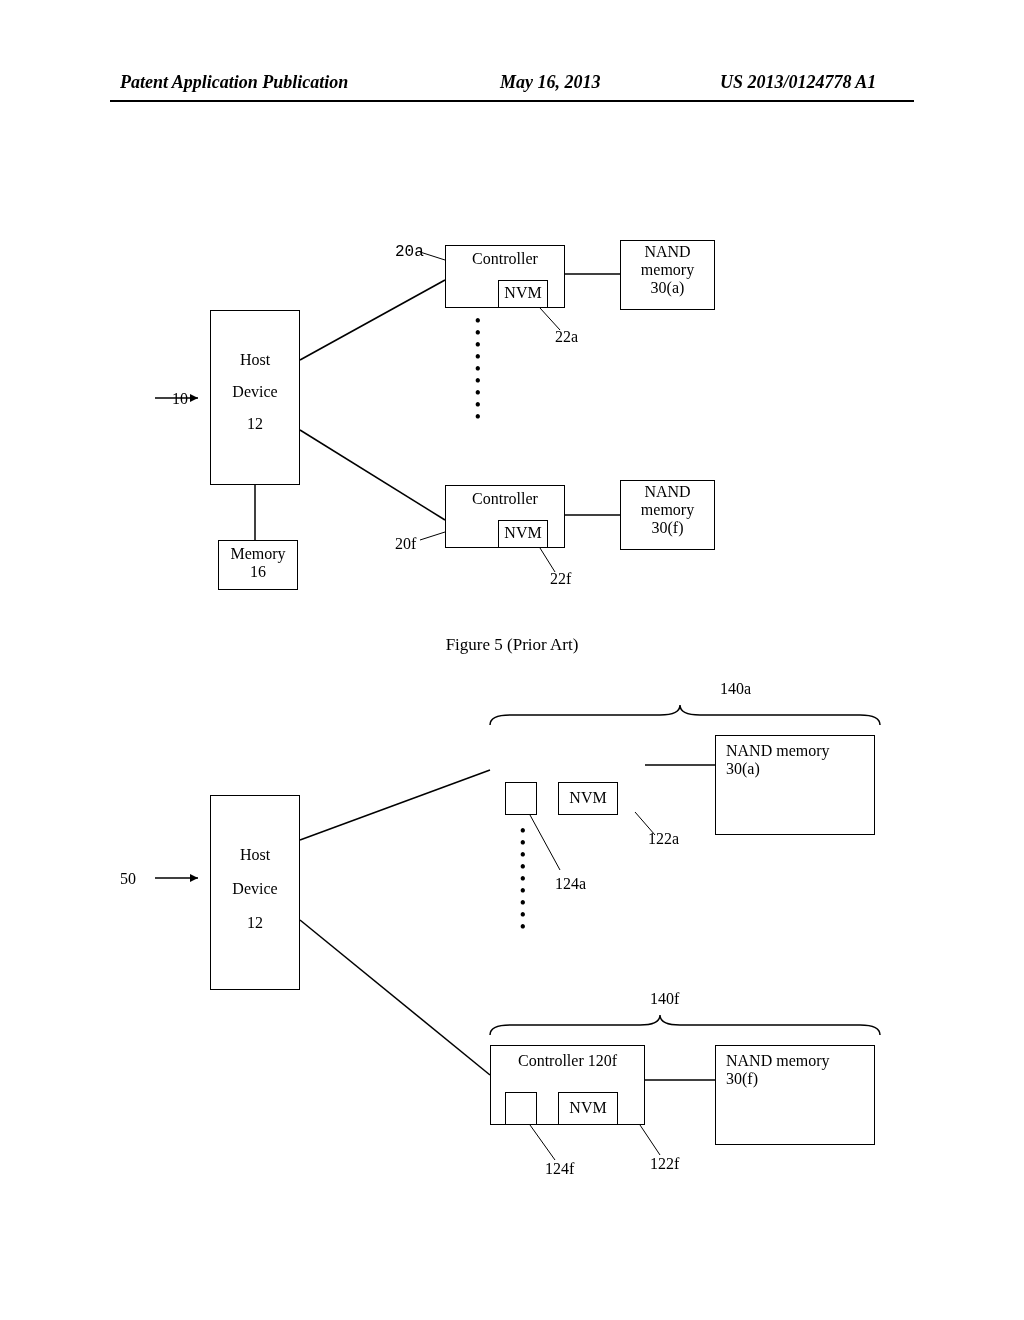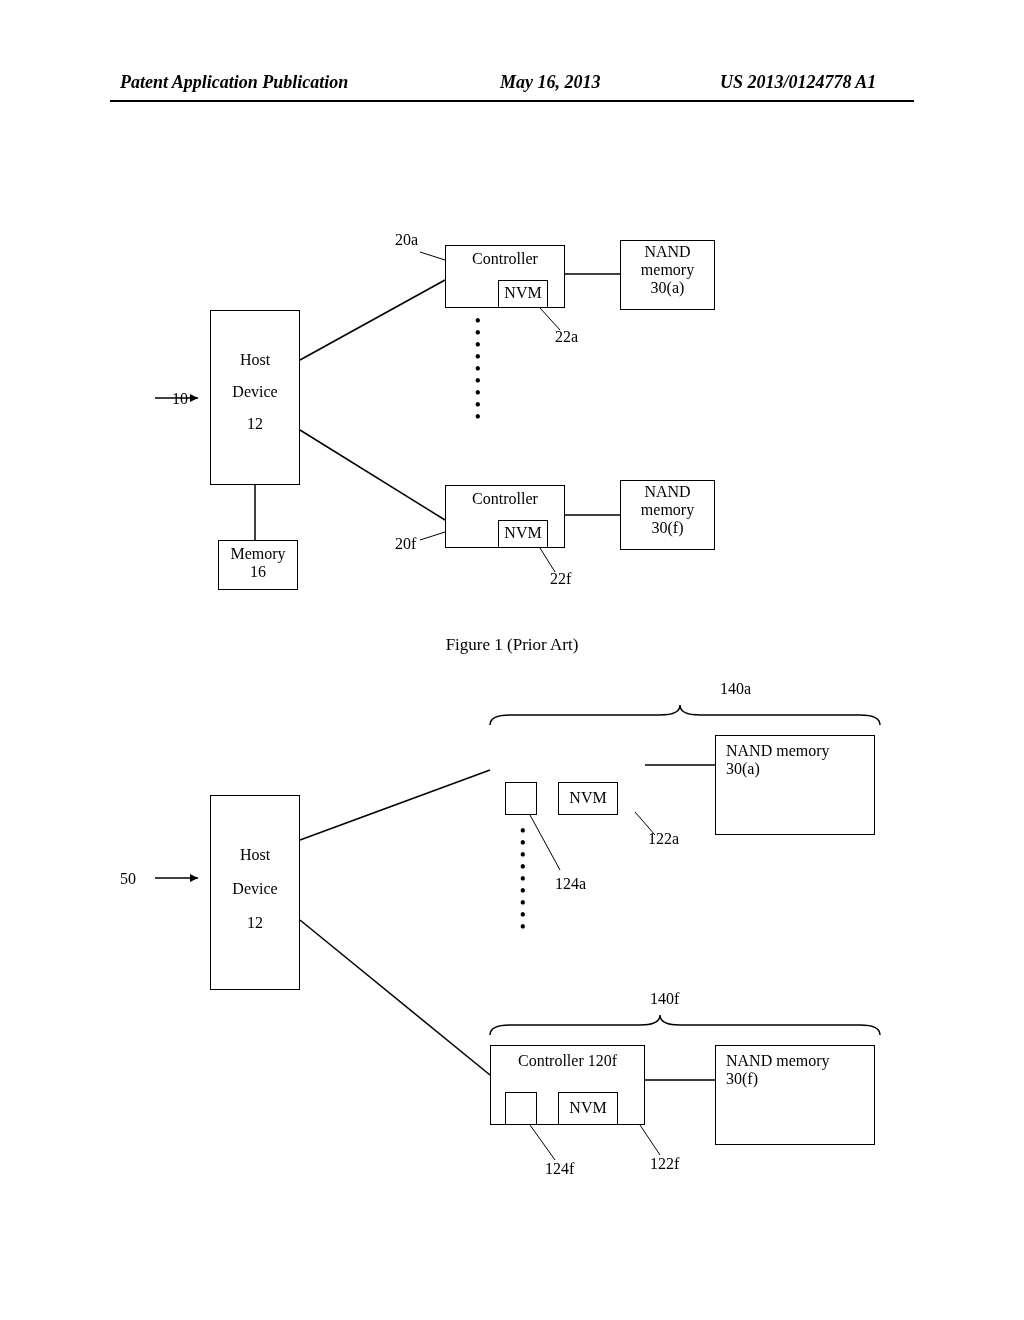--- a/index.html
+++ b/index.html
@@ -137,26 +137,26 @@
     <div style="margin-top:2px;">NAND</div>
     <div>memory</div>
     <div>30(f)</div>
   </div>
 
   <div class="dots" style="left:475px; top:85px;">
     •<br>•<br>•<br>•<br>•<br>•<br>•<br>•<br>•
   </div>
 
   <div class="label" style="left:128px; top:160px;margin-left:44px;">10</div>
-  <div class="label" style="left:395px; top:1px;">20a</div>
+  <div class="label" style="left:395px; top:13px;font-family:Liberation Mono, monospace;">20a</div>
   <div class="label" style="left:555px; top:98px;">22a</div>
   <div class="label" style="left:395px; top:305px;">20f</div>
   <div class="label" style="left:550px; top:340px;">22f</div>
 
-  <div class="caption" style="top:405px;">Figure 1 (Prior Art)</div>
+  <div class="caption" style="top:405px;">Figure 5 (Prior Art)</div>
 </div>
 
 <div class="diagram" style="top:680px; height:560px;">
 
   <svg class="lines" width="1024" height="560">
 
     <line x1="155" y1="198" x2="198" y2="198" stroke="#000" stroke-width="1.5"></line>
     <polygon points="198,198 190,194 190,202" fill="#000"></polygon>
 
     <line x1="300" y1="160" x2="490" y2="90" stroke="#000" stroke-width="1.5"></line>

